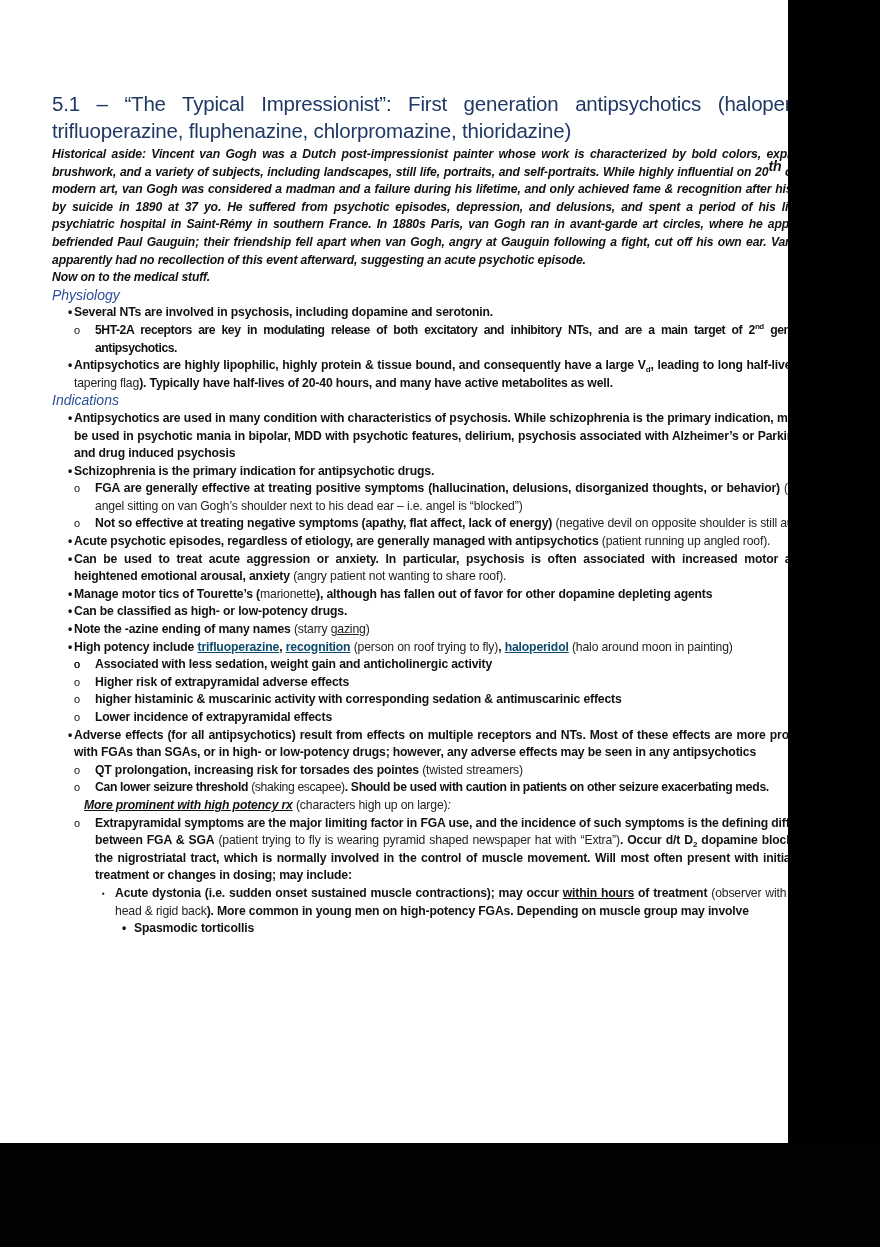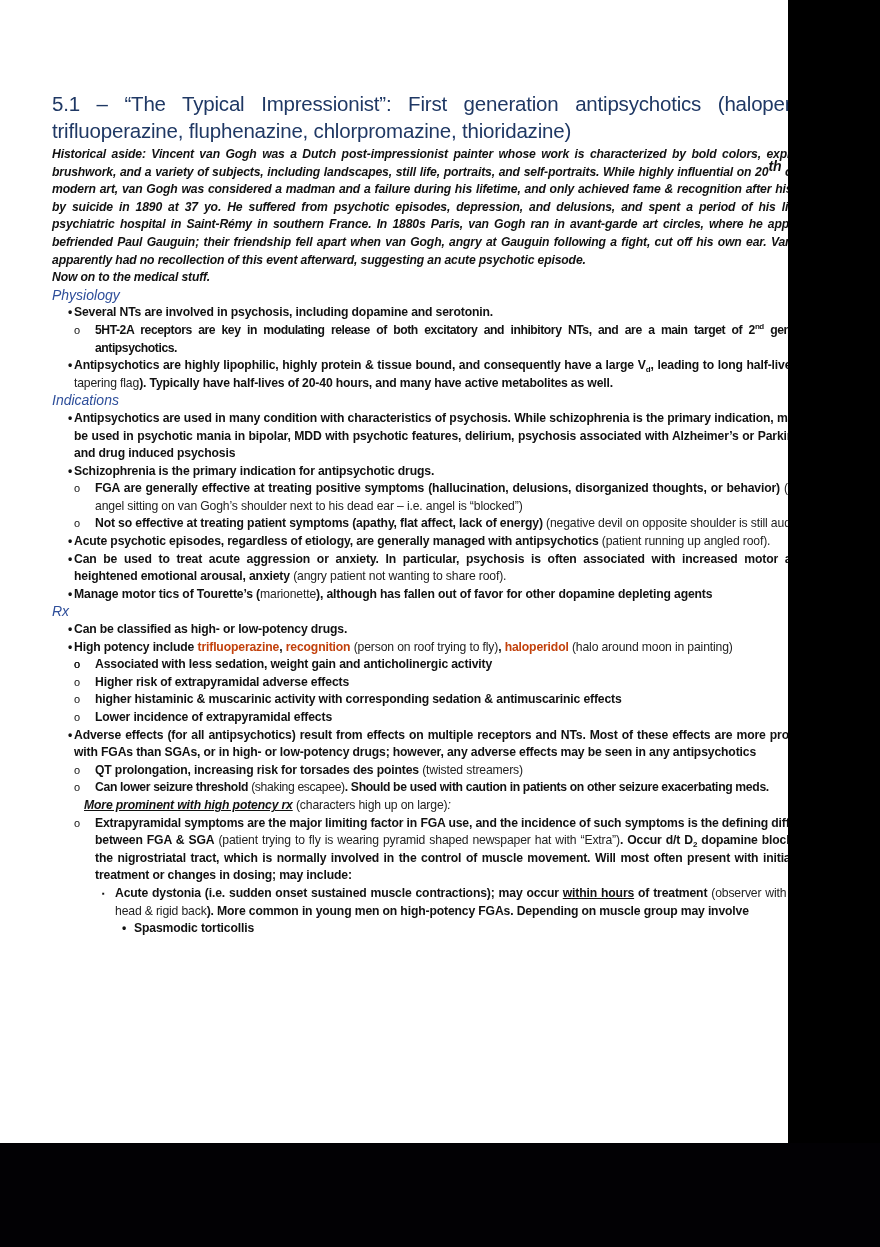--- a/index.html
+++ b/index.html
@@ -39,21 +39,21 @@
   .l2 > .mk { position: absolute; left: 22px; width: 20px; text-align: left; font-weight: normal; font-size: 11px; }
   .l2 > .mk::before { content: "o"; }
   .l3 { padding-left: 63px; }
   .l3 > .mk { position: absolute; left: 50px; width: 12px; font-size: 8px; }
   .l3 > .mk::before { content: "\25AA"; }
   .l4 { padding-left: 82px; }
   .l4 > .mk { position: absolute; left: 70px; width: 12px; }
   .l4 > .mk::before { content: "\2022"; font-weight: bold; }
   .b { font-weight: bold; }
   .n { font-weight: normal; color: #222; }
-  .g { color: #c2410c; font-weight: bold; }
+  .g { color: #0c4a6e; font-weight: bold; text-decoration: underline; }
   .u { text-decoration: underline; }
   .ui { text-decoration: underline; font-style: italic; font-weight: bold; margin-top: 25px; }
   .note-line { padding-left: 32px; }
   sub, sup { font-size: 8px; line-height: 0; }
   .black-bar { position: absolute; left: 0; top: 1143px; width: 880px; height: 104px; background: #020104; }
 </style>
 </head>
 <body>
 
 <div class="page">
@@ -69,29 +69,29 @@
       <li class="l1 b"><span class="mk"></span><span>Several NTs are involved in psychosis, including dopamine and serotonin.</span></li>
       <li class="l2 b" style="letter-spacing:-0.45px"><span class="mk"></span><span>5HT-2A receptors are key in modulating release of both excitatory and inhibitory NTs, and are a main target of 2</span><sup>nd</sup><span> generation antipsychotics.</span></li>
       <li class="l1 b"><span class="mk"></span><span>Antipsychotics are highly lipophilic, highly protein &amp; tissue bound, and consequently have a large V</span><sub>d</sub><span>, leading to long half-lives</span><span class="n"> (long tapering flag</span><span>). Typically have half-lives of 20-40 hours, and many have active metabolites as well.</span></li>
     </ul>
 
     <div class="heading">Indications</div>
     <ul>
       <li class="l1 b"><span class="mk"></span><span>Antipsychotics are used in many condition with characteristics of psychosis. While schizophrenia is the primary indication, may also be used in psychotic mania in bipolar, MDD with psychotic features, delirium, psychosis associated with Alzheimer’s or Parkinson’s, and drug induced psychosis</span></li>
       <li class="l1 b"><span class="mk"></span><span>Schizophrenia is the primary indication for antipsychotic drugs.</span></li>
       <li class="l2 b"><span class="mk"></span><span>FGA are generally effective at treating positive symptoms (hallucination, delusions, disorganized thoughts, or behavior)</span><span class="n"> (positive angel sitting on van Gogh’s shoulder next to his dead ear – i.e. angel is “blocked”)</span></li>
-      <li class="l2 b"><span class="mk"></span><span>Not so effective at treating patient symptoms (apathy, flat affect, lack of energy)</span><span class="n"> (negative devil on opposite shoulder is still audible)</span></li>
+      <li class="l2 b"><span class="mk"></span><span>Not so effective at treating negative symptoms (apathy, flat affect, lack of energy)</span><span class="n"> (negative devil on opposite shoulder is still audible)</span></li>
       <li class="l1 b"><span class="mk"></span><span>Acute psychotic episodes, regardless of etiology, are generally managed with antipsychotics</span><span class="n"> (patient running up angled roof).</span></li>
       <li class="l1 b"><span class="mk"></span><span>Can be used to treat acute aggression or anxiety. In particular, psychosis is often associated with increased motor activity, heightened emotional arousal, anxiety</span><span class="n"> (angry patient not wanting to share roof).</span></li>
       <li class="l1 b"><span class="mk"></span><span>Manage motor tics of Tourette’s (</span><span class="n">marionette</span><span>), although has fallen out of favor for other dopamine depleting agents</span></li>
     </ul>
 
-    <div class="heading">Rx</div>
     <ul>
       <li class="l1 b"><span class="mk"></span><span>Can be classified as high- or low-potency drugs.</span></li>
+      <li class="l1 b"><span class="mk"></span><span>Note the -azine ending of many names</span><span class="n"> (starry </span><span class="n u">gazing</span><span class="n">)</span></li>
       <li class="l1 b"><span class="mk"></span><span>High potency include </span><span class="g">trifluoperazine</span><span>, </span><span class="g">recognition</span><span class="n"> (person on roof trying to fly)</span><span>, </span><span class="g">haloperidol</span><span class="n"> (halo around moon in painting)</span></li>
       <li class="l2 b"><span class="mk"></span></li>
       <li class="l2 b"><span class="mk"></span><span>Associated with less sedation, weight gain and anticholinergic activity</span></li>
       <li class="l2 b"><span class="mk"></span><span>Higher risk of extrapyramidal adverse effects</span></li>
       <li class="l2 b"><span class="mk"></span><span>higher histaminic &amp; muscarinic activity with corresponding sedation &amp; antimuscarinic effects</span></li>
       <li class="l2 b"><span class="mk"></span><span>Lower incidence of extrapyramidal effects</span></li>
       <li class="l1 b"><span class="mk"></span><span>Adverse effects (for all antipsychotics) result from effects on multiple receptors and NTs. Most of these effects are more prominent with FGAs than SGAs, or in high- or low-potency drugs; however, any adverse effects may be seen in any antipsychotics</span></li>
       <li class="l2 b"><span class="mk"></span><span>QT prolongation, increasing risk for torsades des pointes</span><span class="n"> (twisted streamers)</span></li>
       <li class="l2 b" style="letter-spacing:-0.35px"><span class="mk"></span><span>Can lower seizure threshold</span><span class="n"> (shaking escapee)</span><span>. Should be used with caution in patients on other seizure exacerbating meds.</span></li>
       <li class="note-line"><span class="ui">More prominent with high potency rx</span><span class="n"> (characters high up on large)</span><span style="font-style:italic">:</span></li>

